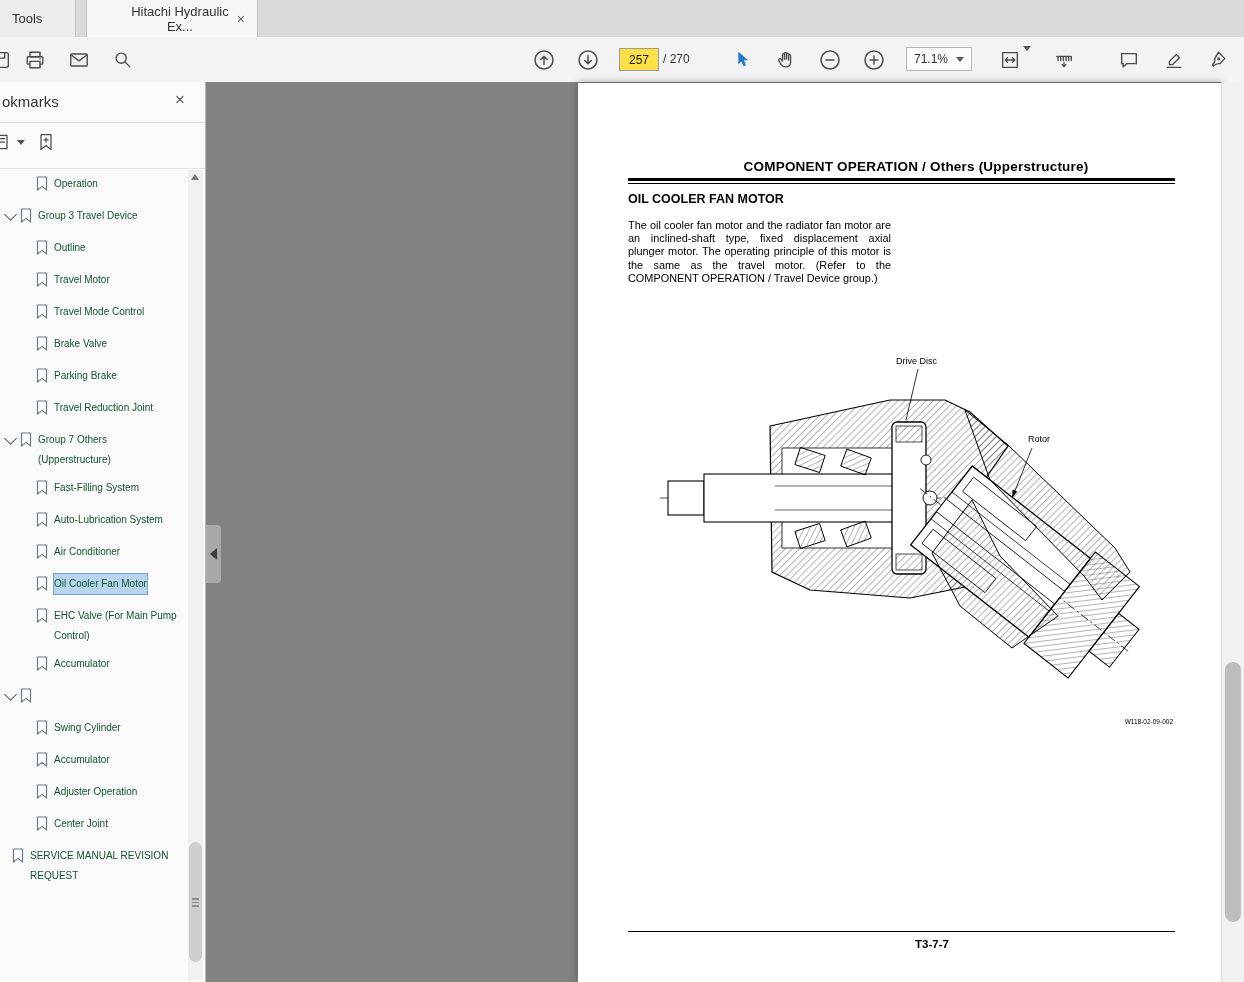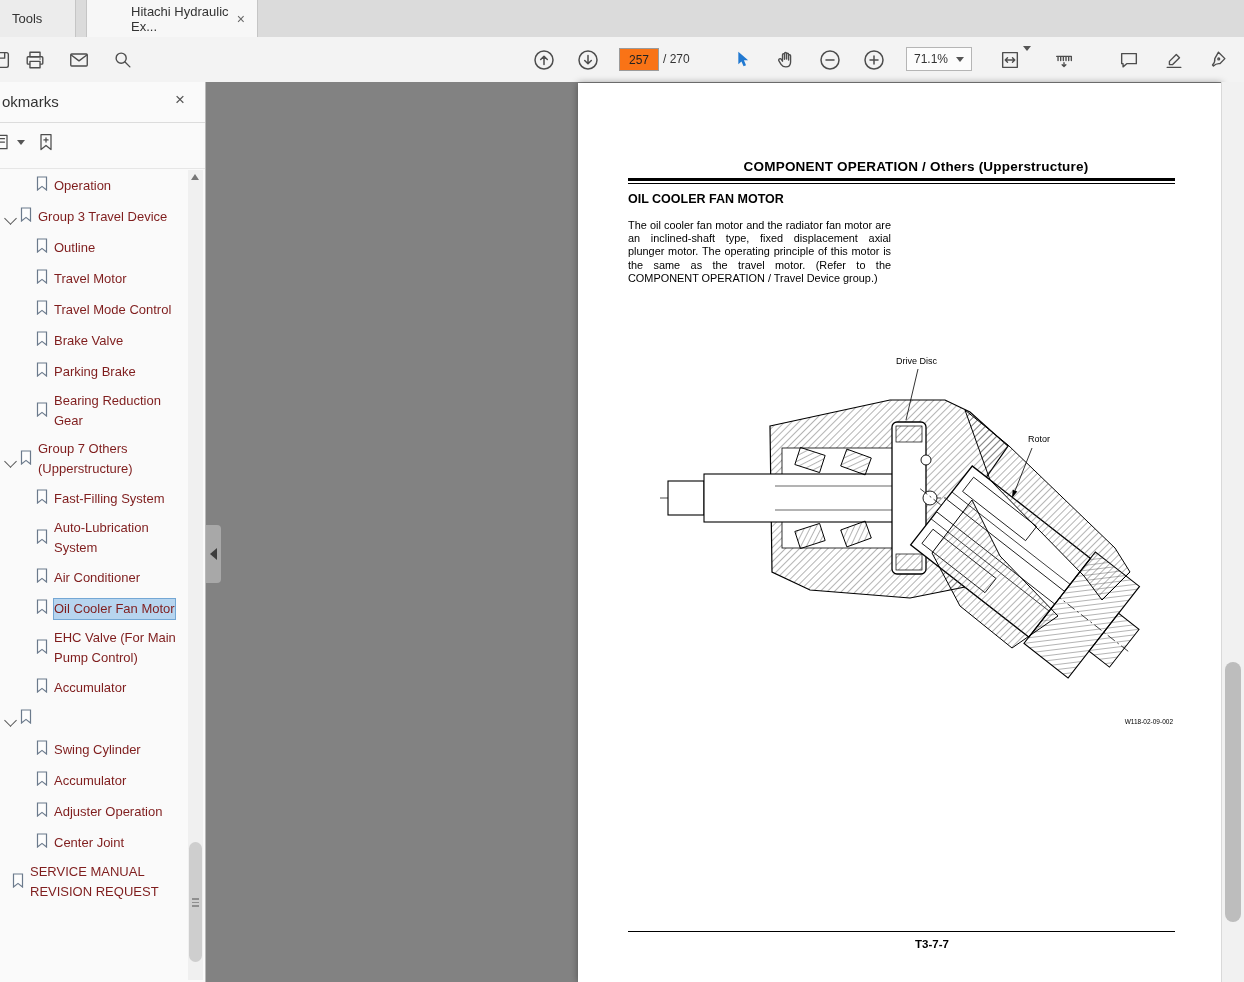--- a/index.html
+++ b/index.html
@@ -1,51 +1,51 @@
 <!DOCTYPE html>
 <html><head>
 <meta charset="utf-8">
 <style>
   html,body{margin:0;padding:0;}
   .app{position:relative;width:1244px;height:982px;overflow:hidden;background:#828282;
        font-family:"Liberation Sans",sans-serif;-webkit-font-smoothing:antialiased;}
 
   
-  .tabbar{position:absolute;top:0;left:0;right:0;height:37px;background:#dbdbdb;border-bottom:1px solid #c2c2c2;}
+  .tabbar{position:absolute;top:0;left:0;right:0;height:37px;background:#dbdbdb;border-bottom:1px solid #c2c2c2;text-align:center;}
   .tab{position:absolute;top:0;height:37px;display:flex;align-items:center;font-size:13px;color:#333;
        padding:0 12px;box-sizing:border-box;cursor:pointer;}
   .tab.tools{left:0;width:76px;background:#ececec;border-right:1px solid #c5c5c5;}
   .tab.doc{left:86px;width:172px;background:#f7f7f7;border-left:1px solid #c5c5c5;border-right:1px solid #c5c5c5;
        justify-content:space-between;padding-left:44px;}
   .tab-close{color:#666;font-size:14px;margin-left:8px;line-height:1;}
 
   
   .toolbar{position:absolute;top:37px;left:0;right:0;height:45px;background:#f3f3f3;border-bottom:1px solid #c9c9c9;}
   .tbtn{position:absolute;top:50%;transform:translateY(-50%);width:26px;height:26px;display:flex;
         align-items:center;justify-content:center;cursor:pointer;}
   svg.ic{stroke:#4d4d4d;fill:none;stroke-width:1.5;stroke-linecap:round;stroke-linejoin:round;}
-  .page-input{position:absolute;left:619px;top:11px;width:34px;height:19px;border:1px solid #9b9b9b;background:#f97316;
+  .page-input{position:absolute;left:619px;top:11px;width:34px;height:19px;border:1px solid #9b9b9b;background:#fde047;
         font:12px "Liberation Sans",sans-serif;text-align:center;color:#222;}
   .page-count{position:absolute;left:663px;top:0;height:48px;line-height:45px;font-size:12px;color:#333;}
   .zoom-dd{position:absolute;left:906px;top:10px;width:66px;height:24px;border:1px solid #b5b5b5;background:#fcfcfc;
         box-sizing:border-box;display:flex;align-items:center;justify-content:space-between;padding:0 7px;
         font-size:12px;color:#333;cursor:pointer;}
   .caret-down{width:0;height:0;border-left:4px solid transparent;border-right:4px solid transparent;border-top:5px solid #555;}
   .mini-caret{position:absolute;top:50%;transform:translateY(-50%);cursor:pointer;}
 
   
   .sidebar{position:absolute;top:82px;left:0;width:205px;bottom:0;background:#fafafa;border-right:1px solid #b9b9b9;}
   .sb-title{position:absolute;left:2px;top:11px;font-size:15px;color:#333;}
   .sb-close{position:absolute;right:20px;top:9px;font-size:17px;color:#555;cursor:pointer;line-height:1;}
   .sb-divider{position:absolute;left:0;right:0;top:40px;border-top:1px solid #dcdcdc;}
   .sb-tools{position:absolute;left:0;right:0;top:41px;height:45px;border-bottom:1px solid #e6e6e6;}
   .sb-opt{position:absolute;left:-8px;top:9px;display:flex;align-items:center;gap:5px;cursor:pointer;}
   .sb-mark{position:absolute;left:36px;top:8px;cursor:pointer;}
   .bm-list{position:absolute;left:0;right:22px;top:88px;bottom:0;overflow:hidden;}
-  .bm{display:flex;align-items:center;padding:4px 2px 4px 0;font-size:13px;line-height:20px;color:#7f1d1d;cursor:pointer;}
+  .bm{display:flex;align-items:flex-start;padding:4px 2px 4px 0;font-size:10px;line-height:20px;color:#14532d;cursor:pointer;}
   .bm .chev{width:8px;height:8px;border-right:1.6px solid #555;border-bottom:1.6px solid #555;
         transform:rotate(45deg);margin:4px 5px 0 0;flex:none;}
   .bm .bm-ic{flex:none;margin:2px 6px 0 0;}
   .lvl0{padding-left:12px;}
   .lvl1{padding-left:6px;}
   .lvl2{padding-left:36px;}
   .bm.selected .bm-label{background:#b7d5ef;outline:1px solid #74a7d4;}
   .sb-scroll{position:absolute;top:88px;right:2px;width:15px;bottom:2px;background:#f0f0f0;}
   .sb-up{position:absolute;top:4px;left:3px;width:0;height:0;border-left:4.5px solid transparent;
         border-right:4.5px solid transparent;border-bottom:6px solid #777;cursor:pointer;}
@@ -274,21 +274,21 @@
     </span>
     <span class="bm-label">Parking Brake</span>
   </div>
         <div class="bm lvl2">
 
     <span class="bm-ic">
       <svg width="12" height="15" viewBox="0 0 12 15">
               <path d="M1.5 1h9v13L6 10.4 1.5 14z" fill="#fdfdfd" stroke="#6b7a8c" stroke-width="1.2"></path>
             </svg>
     </span>
-    <span class="bm-label">Bearing Reduction Gear</span>
+    <span class="bm-label">Travel Reduction Joint</span>
   </div>
         <div class="bm lvl1">
     <span class="chev"></span>
     <span class="bm-ic">
       <svg width="12" height="15" viewBox="0 0 12 15">
               <path d="M1.5 1h9v13L6 10.4 1.5 14z" fill="#fdfdfd" stroke="#6b7a8c" stroke-width="1.2"></path>
             </svg>
     </span>
     <span class="bm-label">Group 7 Others (Upperstructure)</span>
   </div>

